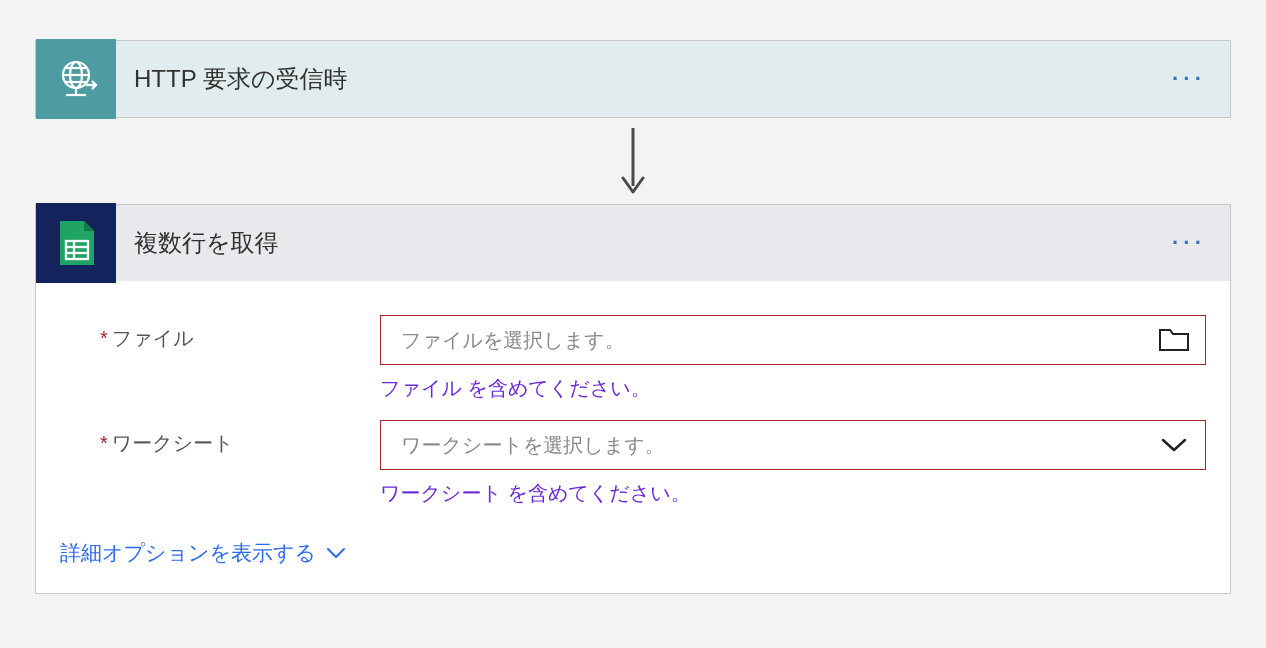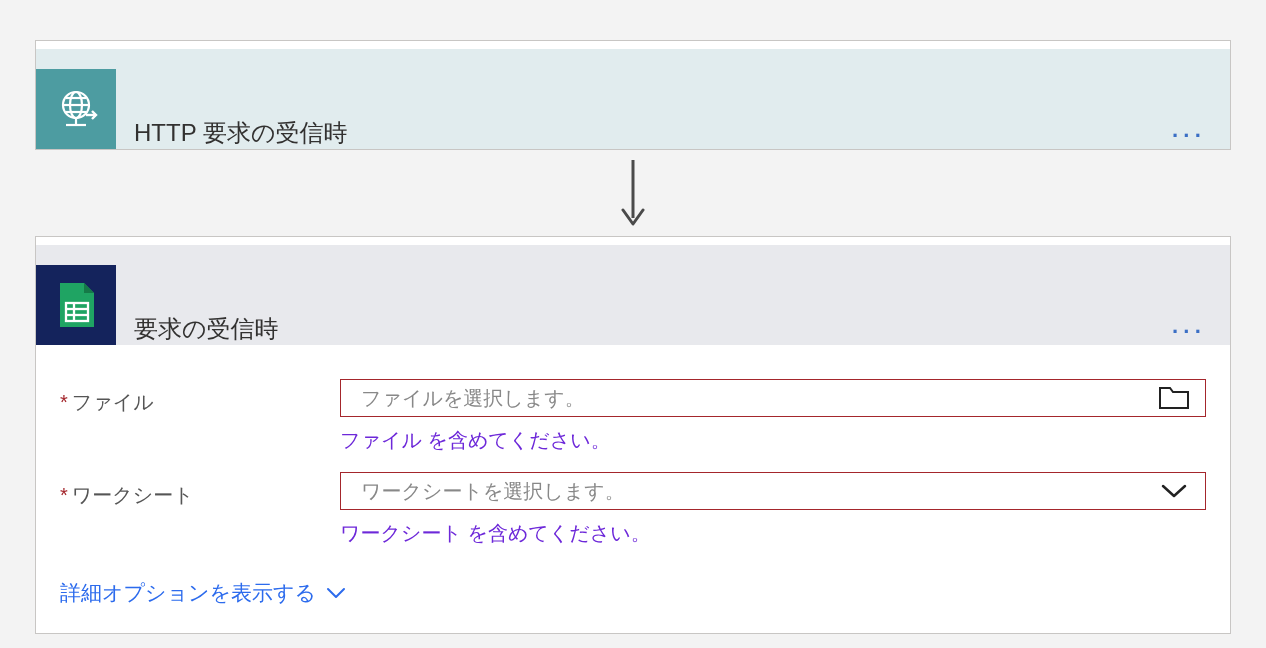--- a/index.html
+++ b/index.html
@@ -11,24 +11,23 @@
     }
     .container { max-width: 1200px; margin: 0 auto; }
     
     
     .card {
       background: #fff;
       border: 1px solid #c8c6c4;
     }
     .card-header {
       display: flex;
-      align-items: flex-end;
-      height: 100px;
-      cursor: pointer;
-      margin-top: 8px;
+      align-items: center;
+      height: 76px;
+      cursor: pointer;
     }
     .card-header.teal { background: #e1ecee; }
     .card-header.gray { background: #e8e9ed; }
     
     .icon-tile {
       width: 80px;
       height: 80px;
       display: flex;
       align-items: center;
       justify-content: center;
@@ -65,35 +64,36 @@
     
     .card-body {
       padding: 16px 24px 26px 24px;
       background: #fff;
     }
     .form-row {
       display: flex;
       align-items: flex-start;
       gap: 0;
       margin-top: 0;
+      margin-left: 40px;
     }
     .form-row + .form-row { margin-top: 0; }
     .label-col {
       width: 280px;
       flex-shrink: 0;
       padding-top: 28px;
       font-size: 20px;
       color: #555;
     }
     .req { color: #a4262c; margin-right: 4px; }
     
     .input-col { flex: 1; padding-top: 18px; }
     .faux-input {
       border: 1px solid #a4262c;
-      height: 38px;
+      height: 50px;
       display: flex;
       align-items: center;
       padding: 0 16px 0 20px;
       background: #fff;
     }
     .faux-input .placeholder {
       color: #888;
       font-size: 20px;
       flex: 1;
     }
@@ -164,21 +164,21 @@
       <div class="icon-tile navy-bg">
         <svg class="sheet-icon" viewBox="0 0 52 52">
           <path d="M 10 4 L 34 4 L 44 14 L 44 48 L 10 48 Z" fill="#1fa463"></path>
           <path d="M 34 4 L 34 14 L 44 14 Z" fill="#157a48"></path>
           <rect x="16" y="24" width="22" height="18" fill="none" stroke="#fff" stroke-width="2.3"></rect>
           <line x1="16" y1="30" x2="38" y2="30" stroke="#fff" stroke-width="2.3"></line>
           <line x1="16" y1="36" x2="38" y2="36" stroke="#fff" stroke-width="2.3"></line>
           <line x1="24" y1="24" x2="24" y2="42" stroke="#fff" stroke-width="2.3"></line>
         </svg>
       </div>
-      <div class="card-title">要求の受信時</div>
+      <div class="card-title">複数行を取得</div>
       <div class="ellipsis-btn">···</div>
     </div>
 
     <div class="card-body">
 
       
       <div class="form-row">
         <div class="label-col">
           <span class="req">*</span><span>ファイル</span>
         </div>

